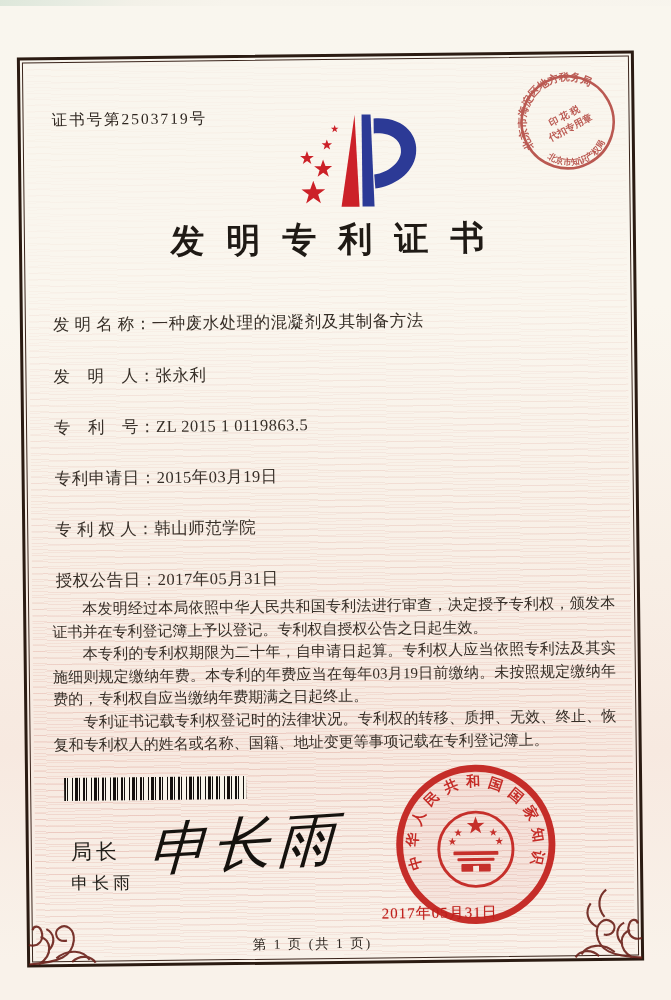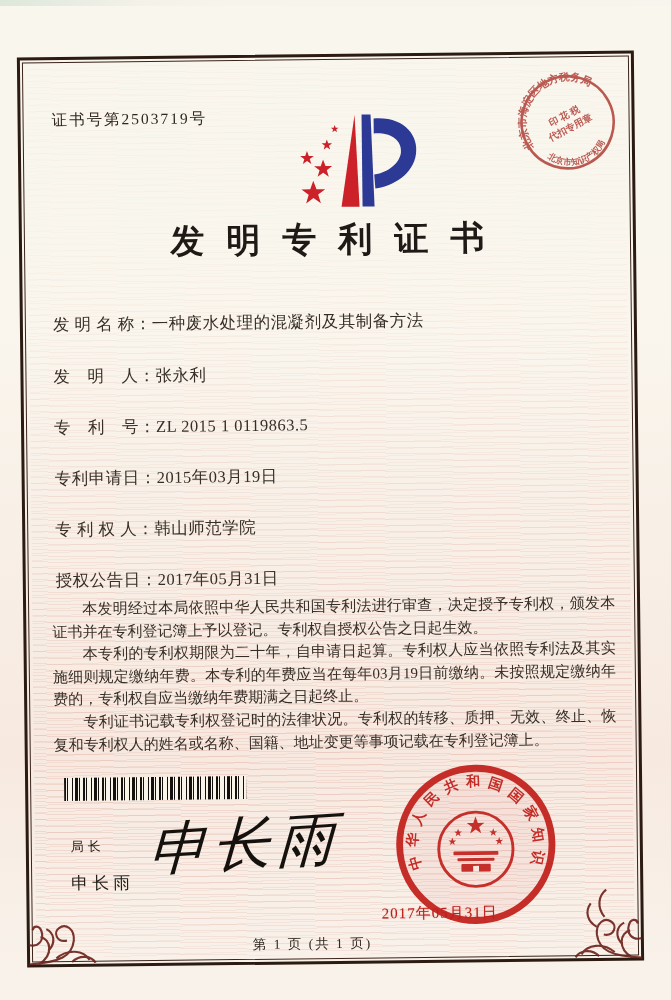--- a/index.html
+++ b/index.html
@@ -44,21 +44,21 @@
   .paras p{margin:0;text-indent:2em;}
   .barcode{
     position:absolute;left:36px;top:718px;width:182px;height:23px;
     background:repeating-linear-gradient(90deg,
       #14100d 0 2px, #f8f4ea 2px 3px,
       #14100d 3px 4px, #f8f4ea 4px 8px,
       #14100d 8px 9px, #f8f4ea 9px 11px,
       #14100d 11px 14px,#f8f4ea 14px 15px,
       #14100d 15px 16px,#f8f4ea 16px 19px);
   }
-  .officer-title{position:absolute;left:42px;top:778px;font-size:13px;letter-spacing:4px;color:#23201b;}
+  .officer-title{position:absolute;left:42px;top:778px;font-size:21px;letter-spacing:4px;color:#23201b;}
   .officer-name{position:absolute;left:42px;top:812px;font-size:17px;letter-spacing:4px;color:#23201b;}
   .signature{
     position:absolute;left:120px;top:748px;font-size:58px;color:#15120e;
     font-style:italic;transform:rotate(-3deg) skewX(-6deg);letter-spacing:6px;white-space:nowrap;
     font-family:"DejaVu Serif","Liberation Serif",serif;
   }
   .main-seal{position:absolute;left:364px;top:706px;width:166px;height:166px;}
   .seal-date{
     position:absolute;left:352px;top:848px;font-size:15px;color:#c0201c;
     letter-spacing:1px;white-space:nowrap;text-shadow:0 0 1px rgba(192,32,28,.4);

